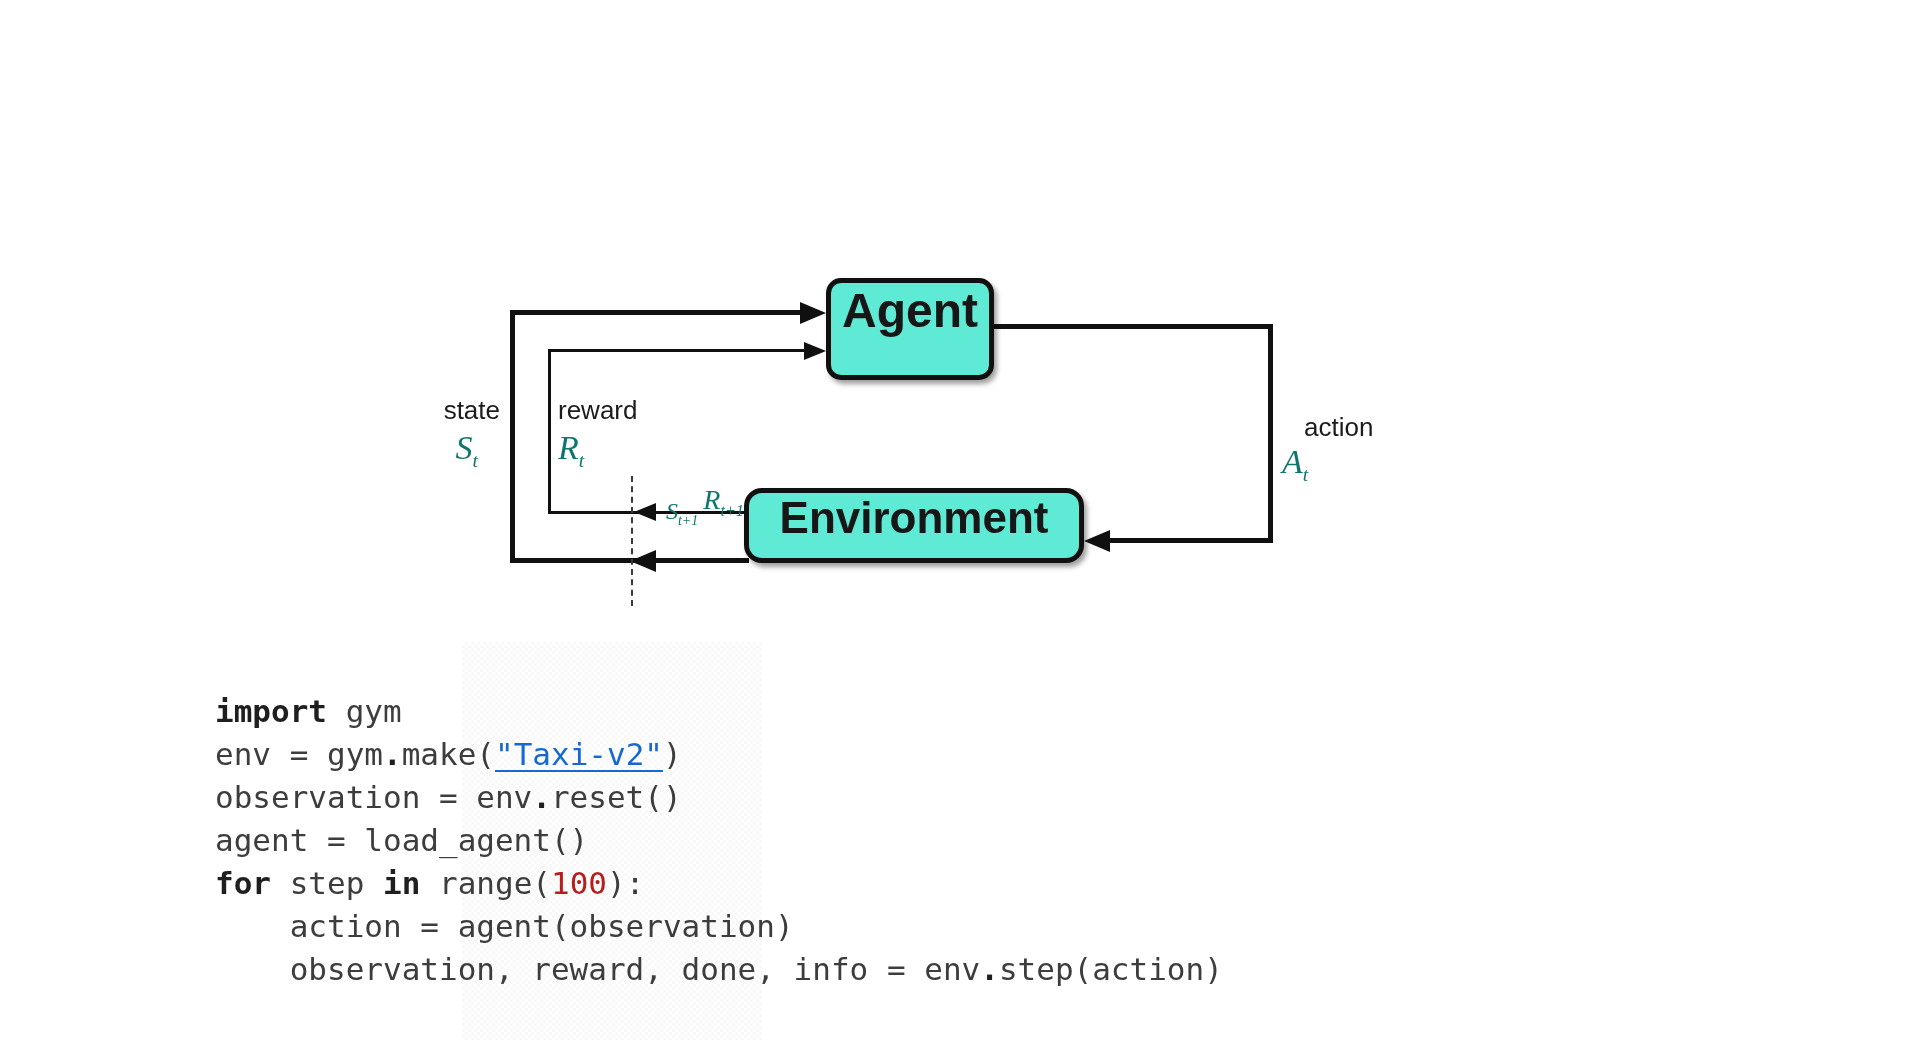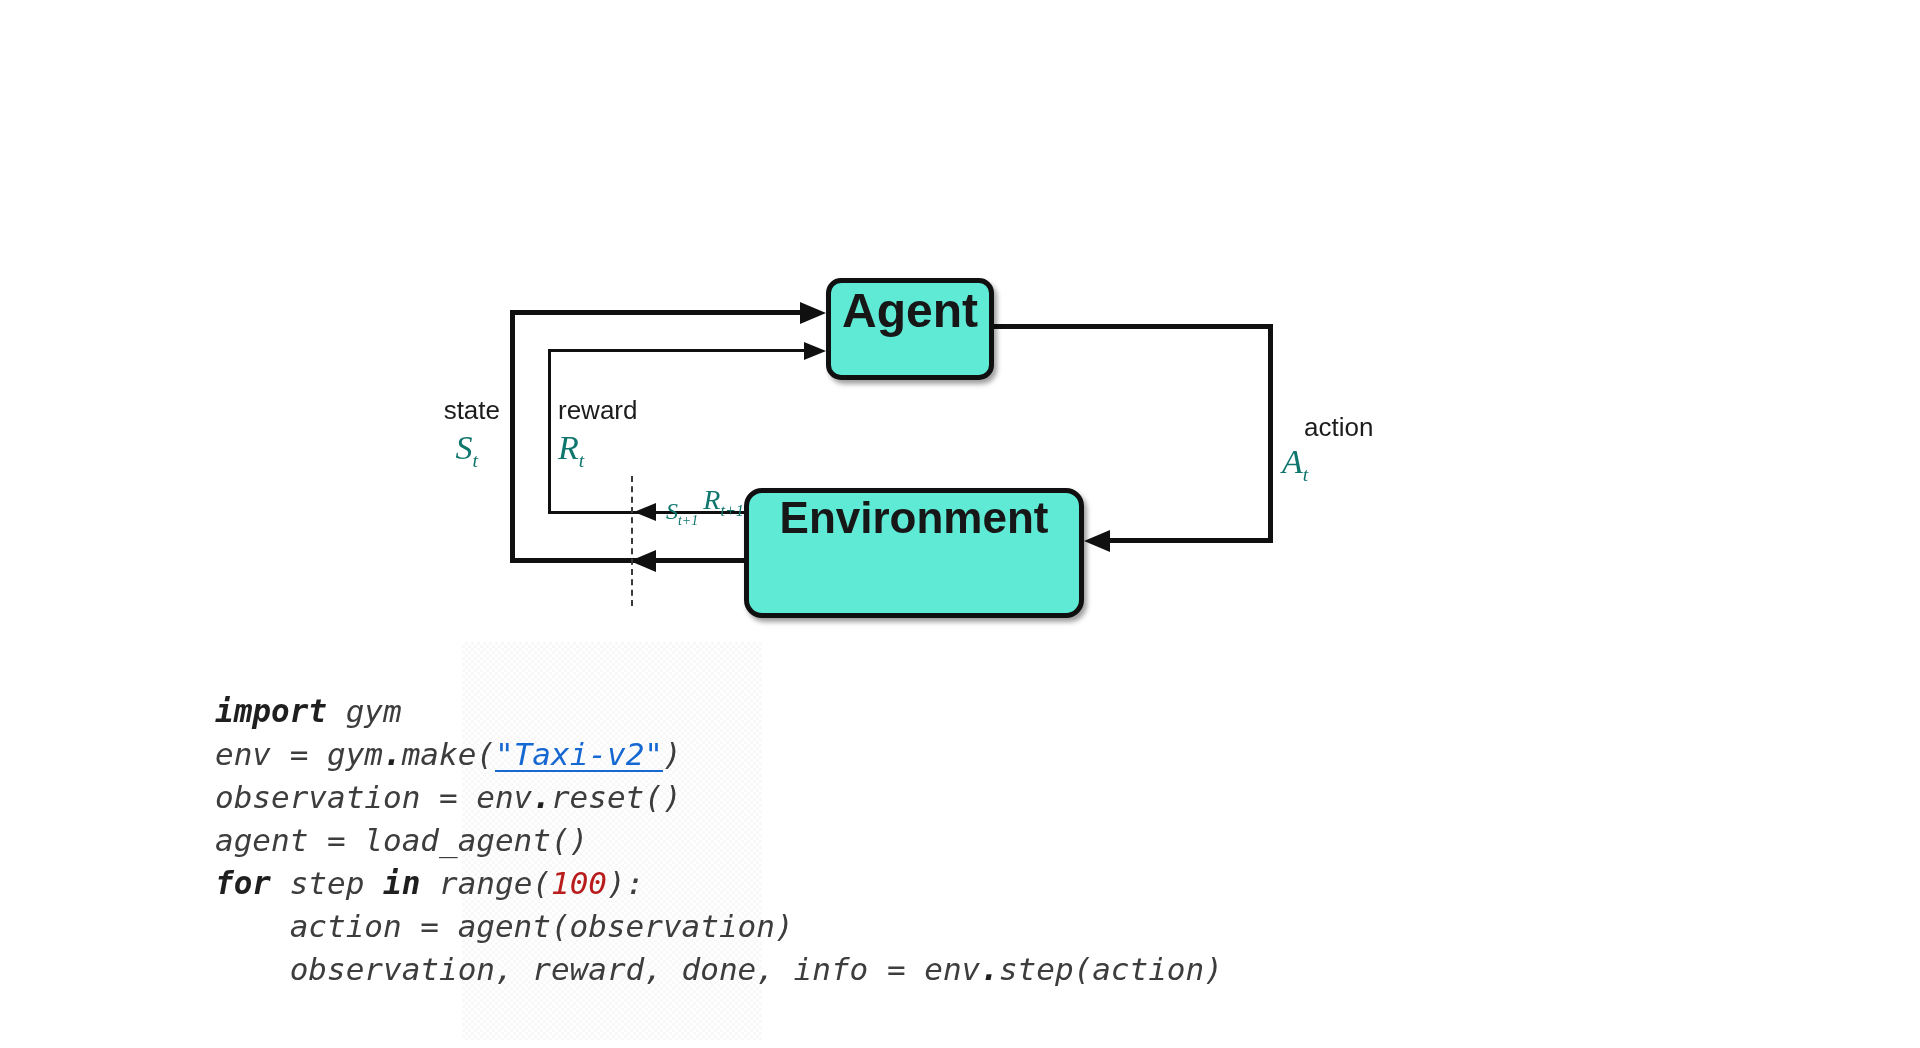--- a/index.html
+++ b/index.html
@@ -8,21 +8,21 @@
   #stage{position:relative;width:1920px;height:1048px;background:#fff;}
 
   
   #title{left:78px;top:50px;font-size:65px;letter-spacing:-1px;color:#161616;white-space:nowrap;}
 
   
   .dbox{border:5px solid #101010;border-radius:15px;background:#5eead4;
         box-shadow:3px 4px 5px rgba(0,0,0,0.38);box-sizing:border-box;
         display:flex;align-items:flex-start;justify-content:center;color:#171717;font-weight:bold;}
   #agent-box{left:826px;top:278px;width:168px;height:102px;font-size:48px;}
-  #env-box{left:744px;top:488px;width:340px;height:130px;font-size:44px;border-radius:18px;}
+  #env-box{left:744px;top:488px;width:340px;height:75px;font-size:44px;border-radius:18px;}
 
   
   .ln{background:#101010;}
   
   .dlabel{font-size:26px;color:#1c1c1c;white-space:nowrap;}
   .math{font-family:Liberation Serif, serif;font-style:italic;color:#0f766e;white-space:nowrap;}
   .math sub{font-size:0.58em;font-style:italic;}
 
   
   .arr-r{width:0;height:0;border-top:11px solid transparent;border-bottom:11px solid transparent;
@@ -35,21 +35,21 @@
   #dash-line{left:631px;top:476px;height:130px;width:0;border-left:2.5px dashed #3a3a3a;}
 
   
   #texture{left:462px;top:642px;width:300px;height:398px;opacity:0.05;
     background-image:linear-gradient(45deg,#888 25%,transparent 25%,transparent 75%,#888 75%),
                      linear-gradient(45deg,#888 25%,transparent 25%,transparent 75%,#888 75%);
     background-size:6px 6px;background-position:0 0,3px 3px;}
 
   
   #code-block{left:215px;top:690px;font-family:"DejaVu Sans Mono","Liberation Mono",monospace;
-              font-size:31px;line-height:43px;white-space:pre;color:#3d3d3d;font-style:italic;}
+              font-size:31px;line-height:43px;white-space:pre;color:#3d3d3d;}
   .tok-p{color:#3d3d3d;}
   .tok-kw{color:#1f1f1f;font-weight:bold;}
   .tok-num{color:#b91c1c;}
   .tok-link{color:#1668d2;text-decoration:underline;text-decoration-thickness:2px;text-underline-offset:5px;cursor:pointer;}
 </style>
 </head>
 <body>
 
 <div id="stage">
 

